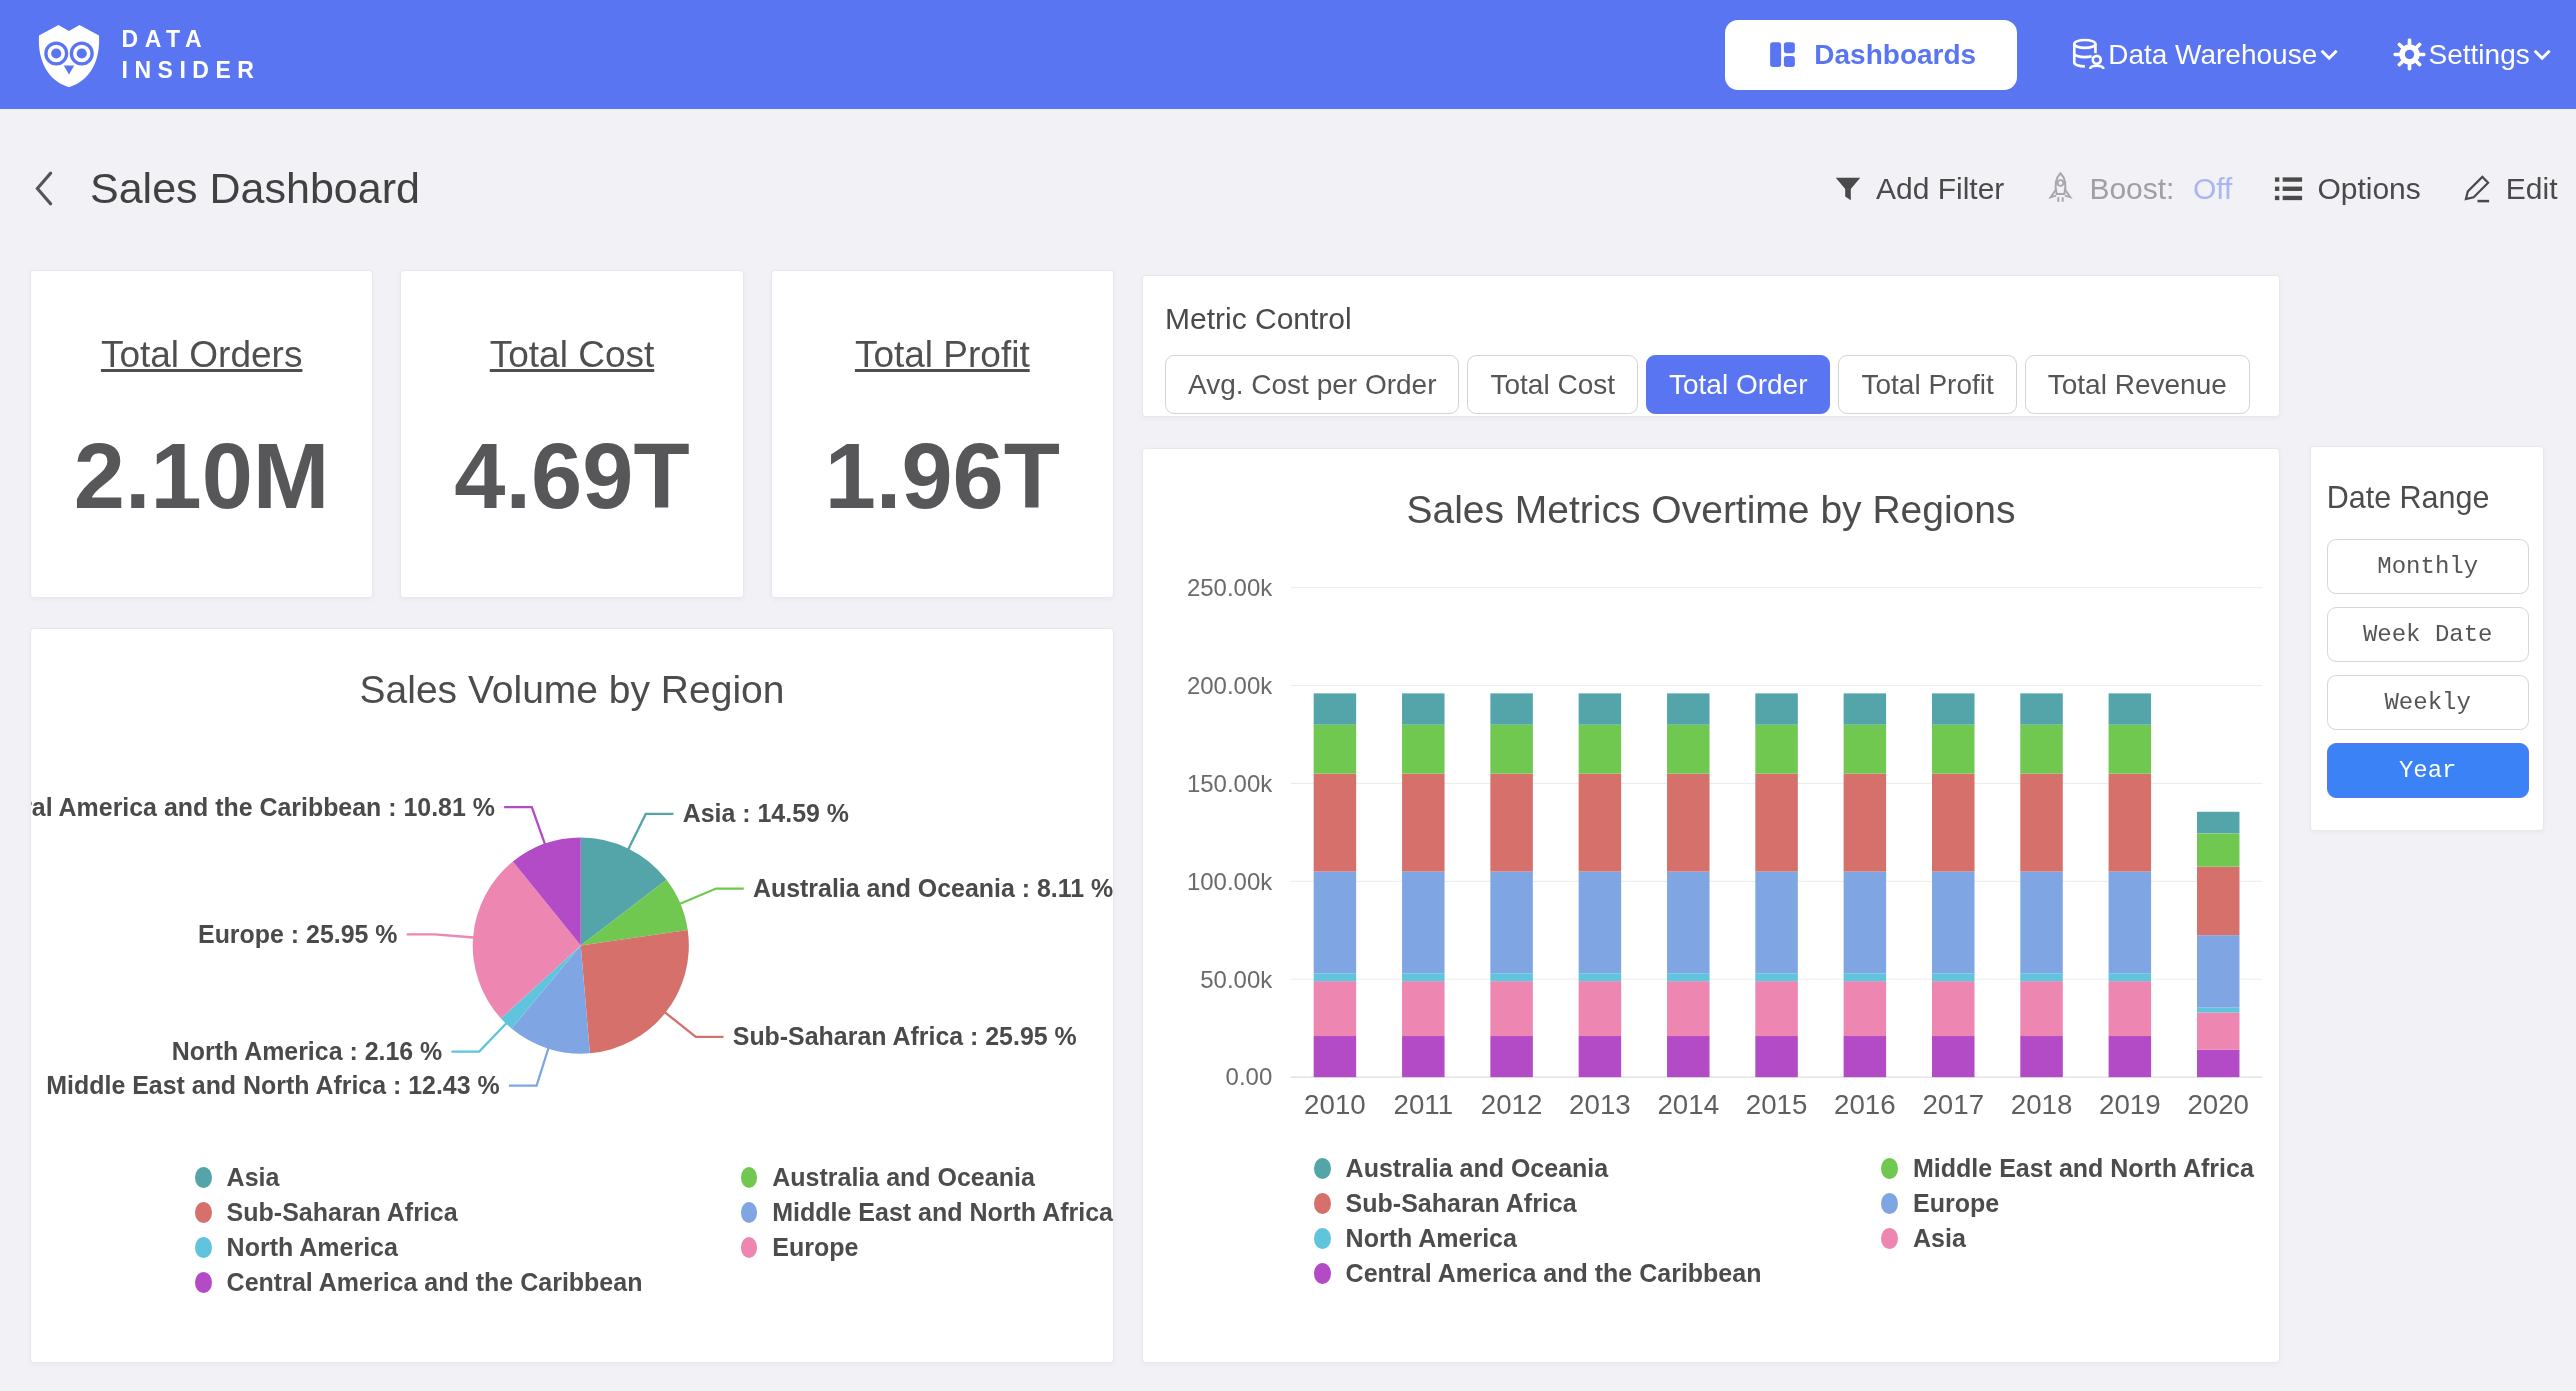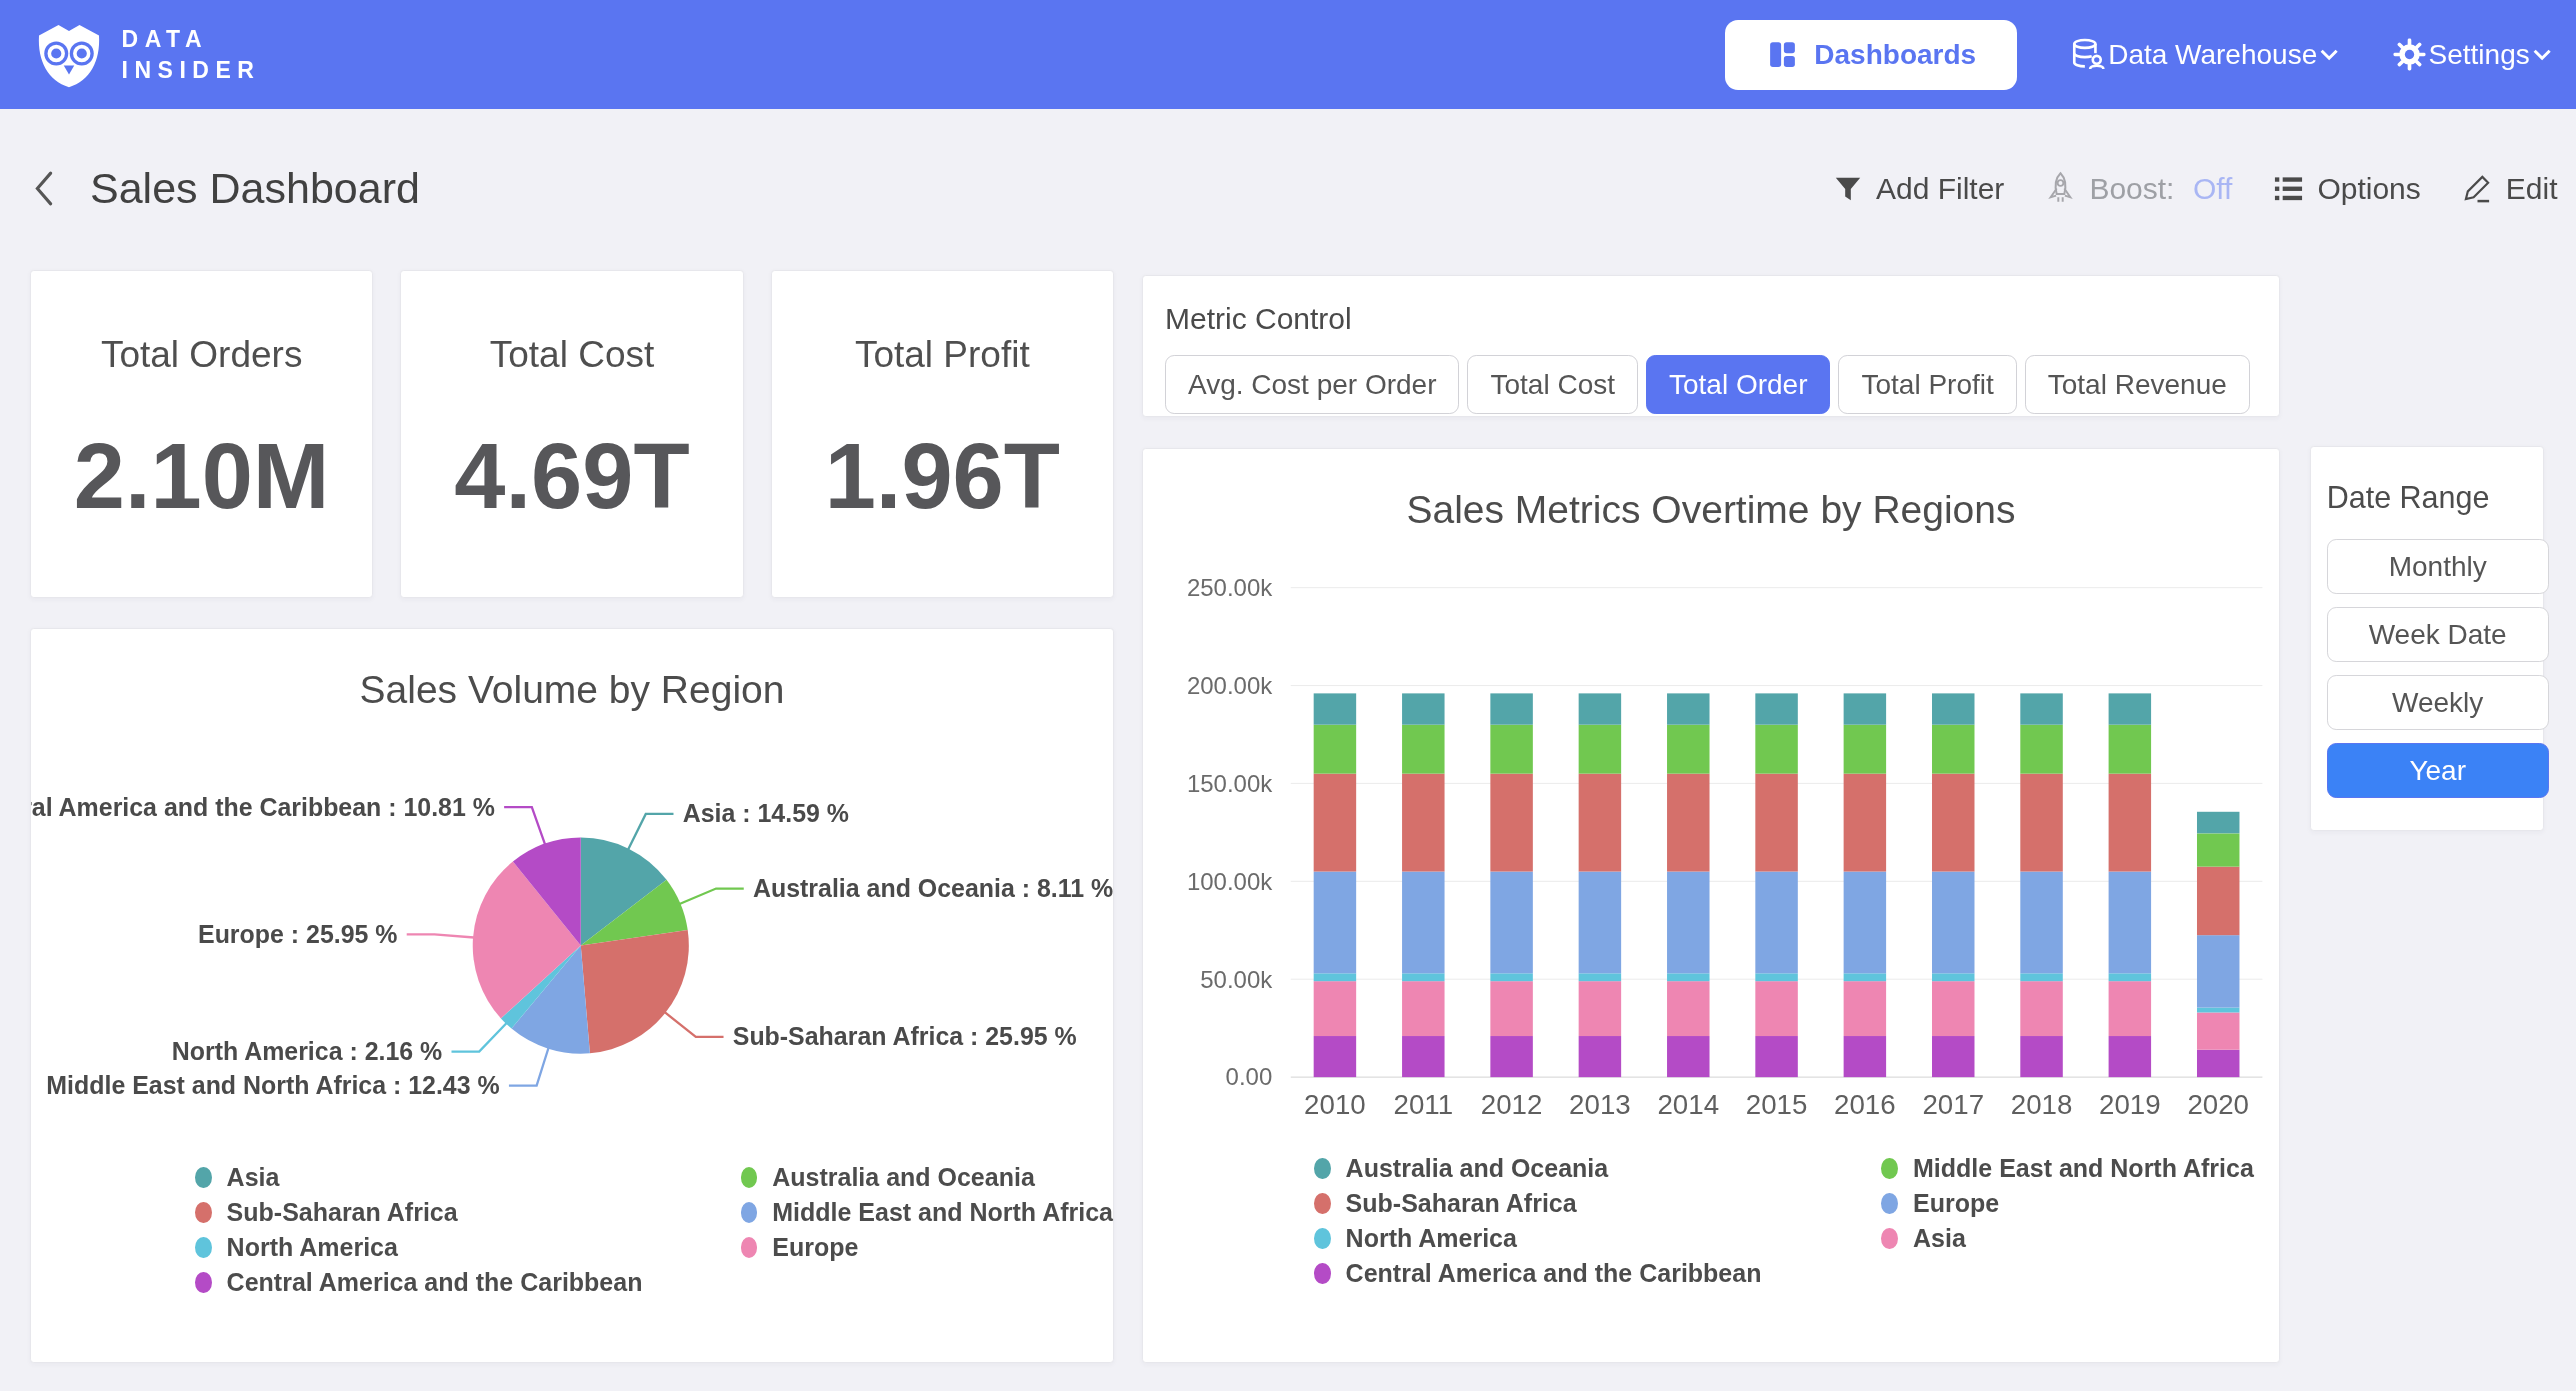--- a/index.html
+++ b/index.html
@@ -42,21 +42,21 @@
     background:none; border:none; font-family:inherit; cursor:pointer; margin-left:41px; }
   .boost-label { color:#9ea0a5; }
   .boost-value { color:#a9b6f4; margin-left:5.5px; }
   
   .card { background:#fff; border:0.9px solid #e7e7ec; border-radius:3.7px;
     box-shadow:0 1.8px 5.5px rgba(40,40,80,0.04); }
   
   .kpi-row { position:absolute; left:30px; top:270px; width:1084px; height:328px;
     display:flex; gap:27px; }
   .kpi-card { flex:1; display:flex; flex-direction:column; align-items:center; }
-  .kpi-label { margin-top:63px; font-size:37px; color:#4f4f4f; }
+  .kpi-label { margin-top:63px; font-size:37px; color:#4f4f4f;text-decoration:underline; }
   .kpi-value { margin-top:48px; font-size:92px; font-weight:bold; color:#57575a; }
   
   .metric-card { position:absolute; left:1142px; top:275px; width:1138px; height:142px; padding:26px 22px 0 22px; }
   .metric-title { font-size:30px; color:#4a4a4a; }
   .metric-buttons { display:flex; gap:8px; margin-top:19px; }
   .opt-btn {
     height:59px; padding:0 22px; background:#fff; border:0.9px solid #d2d2d7;
     border-radius:9.2px; font-size:28px; color:#555; font-family:inherit; cursor:pointer;
     white-space:nowrap;
   }
@@ -76,22 +76,22 @@
   .legend-item { display:flex; align-items:center; height:35px; cursor:pointer; }
   .legend-dot { width:16.6px; height:21px; border-radius:50%; flex:0 0 auto; }
   .legend-item span:last-child { margin-left:15px; font-size:25px; font-weight:bold; color:#4c4c4c;
     white-space:nowrap; }
   .pie-legend .legend-col:first-child { min-width:342px; }
   .bar-legend .legend-col:first-child { min-width:314px; }
   
   .date-card { position:absolute; left:2310px; top:446px; width:234px; height:385px; padding:33px 15.7px 0 15.7px; }
   .date-title { font-size:30.5px; color:#4c4c4c; }
   .date-buttons { display:flex; flex-direction:column; gap:13px; margin-top:24px; }
-  .date-btn { height:55px; width:222px; background:#fff; border:0.9px solid #d6d6da; border-radius:9.2px;
-    font-size:28px; color:#555; font-family:Liberation Sans, sans-serif; cursor:pointer; }
+  .date-btn { height:55px; width:202px; background:#fff; border:0.9px solid #d6d6da; border-radius:9.2px;
+    font-size:24px; color:#555; font-family:Liberation Mono, monospace; cursor:pointer; }
   .date-btn.selected { background:#3b82f6; border-color:#5a75f1; color:#fff; }
   svg text { font-family:"Liberation Sans", sans-serif; }
 </style>
 </head>
 <body>
 
 <div class="navbar">
   <div class="brand">
     <svg width="72" height="72" viewBox="0 0 48 48">
       <path d="M4,11 L17,4 L24,8 L31,4 L44,11 C45,28 38,41 24,45.5 C10,41 3,28 4,11 Z" fill="#ffffff"></path>

